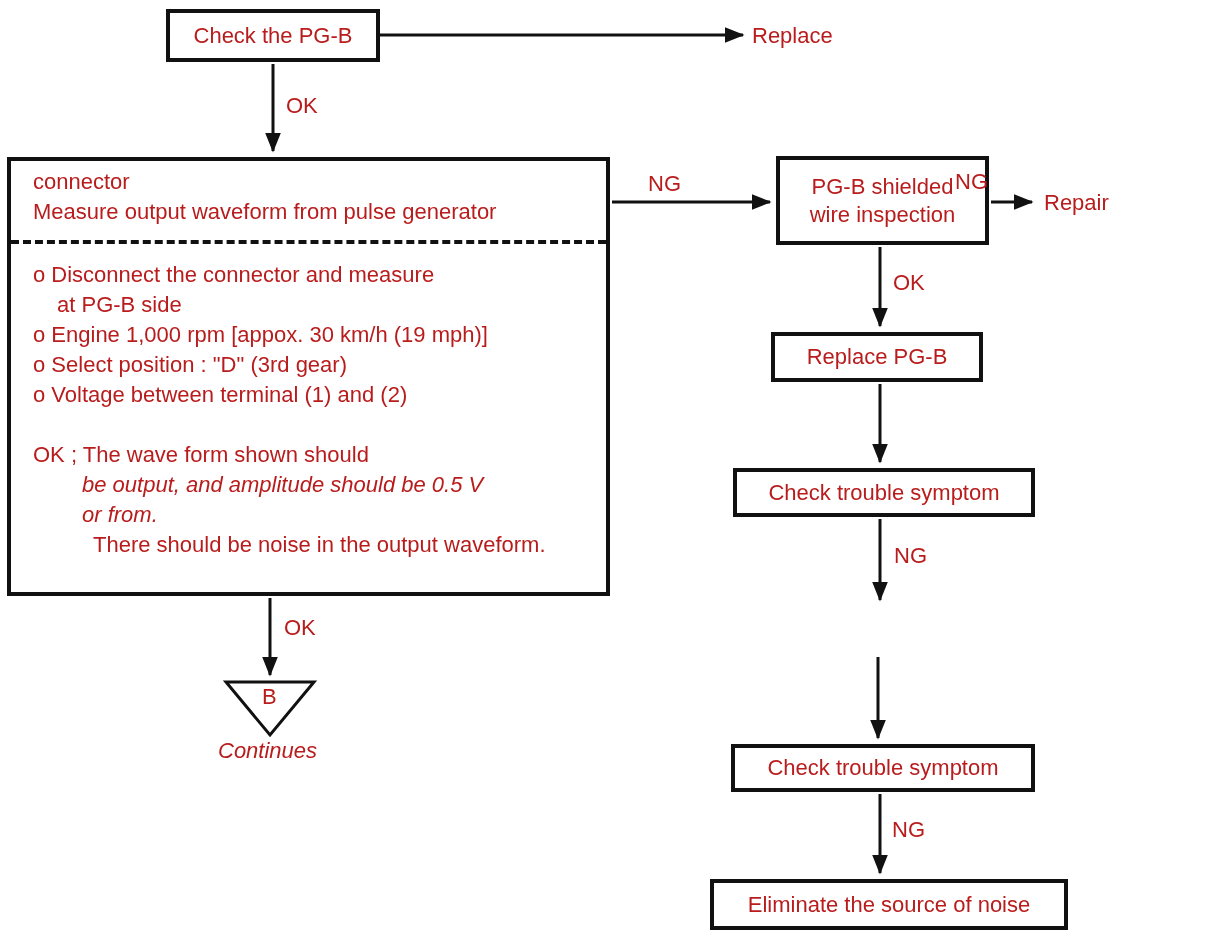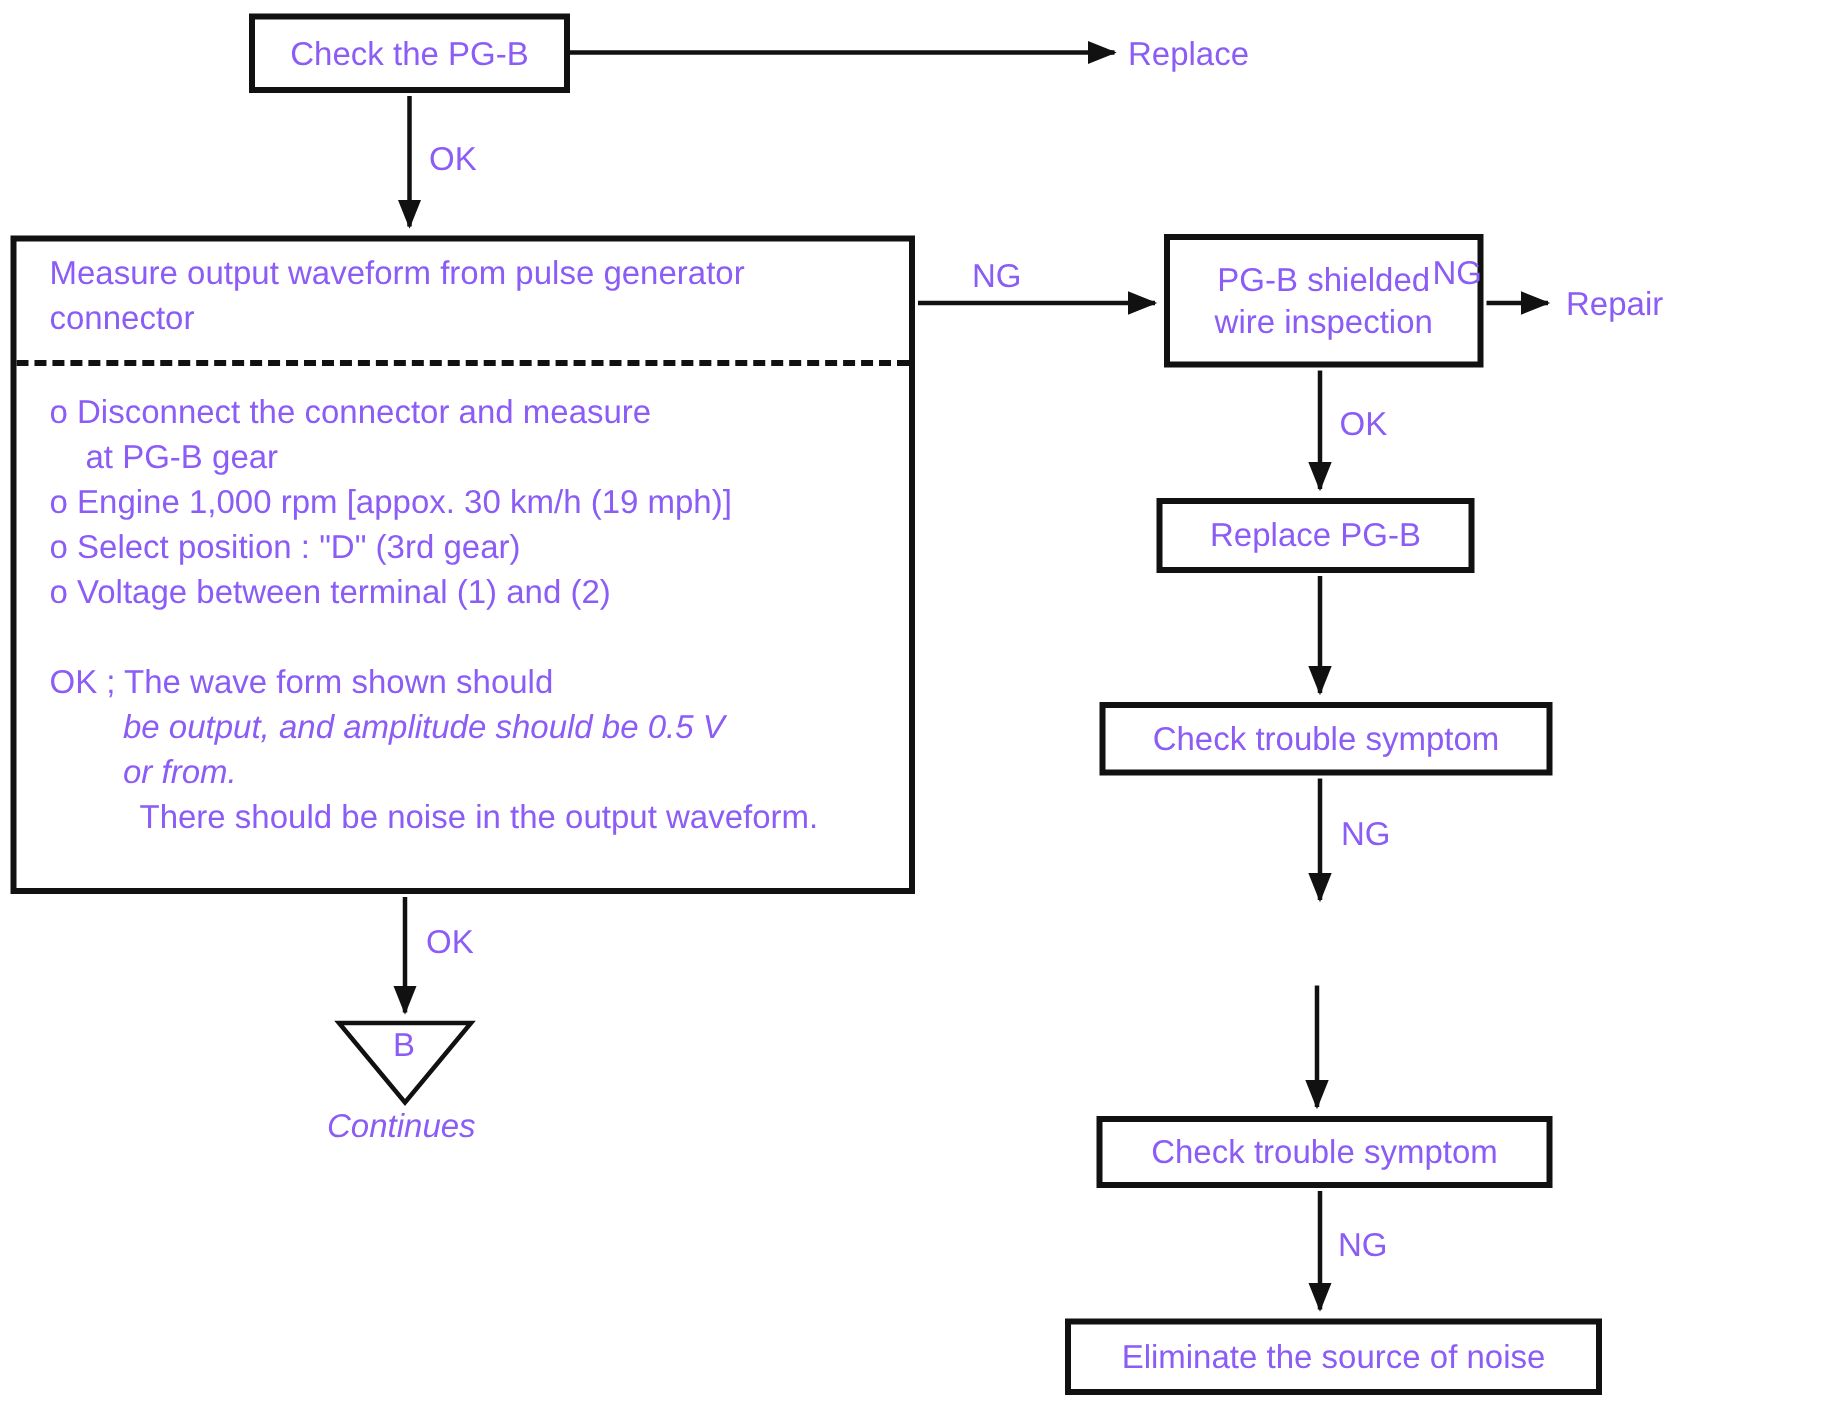--- a/index.html
+++ b/index.html
@@ -1,18 +1,18 @@
 <!DOCTYPE html>
 <html><head>
 <meta charset="utf-8">
 <style>
   html,body { margin:0; padding:0; background:#ffffff; }
   .canvas {
     position:relative; width:1216px; height:938px; background:#ffffff;
-    font-family:"Liberation Sans", sans-serif; color:#8b5cf6; overflow:hidden;
+    font-family:"Liberation Sans", sans-serif; color:#b91c1c; overflow:hidden;
   }
   .edges { position:absolute; left:0; top:0; width:1216px; height:938px; }
   .node {
     position:absolute; box-sizing:border-box; background:#ffffff;
     border:4px solid #111111; display:flex; align-items:center; justify-content:center;
     text-align:center; font-size:22px; line-height:28px; white-space:nowrap;
   }
   .node.multiline { flex-direction:column; }
   .measure {
     position:absolute; box-sizing:border-box; background:#ffffff;
@@ -57,25 +57,25 @@
 
   <div class="node" style="left:166px; top:9px; width:214px; height:53px;">
     <span>Check the PG-B</span>
   </div>
 
   <div class="terminal" style="left:752px; top:24px;">Replace</div>
 
   <div class="elabel" style="left:286px; top:94px;">OK</div>
 
   <div class="measure" style="left:7px; top:157px; width:603px; height:439px;">
+    <div class="line">connector</div>
     <div class="line">Measure output waveform from pulse generator</div>
-    <div class="line">connector</div>
     <div class="divider"></div>
     <div class="line">o Disconnect the connector and measure</div>
-    <div class="line ind-a">at PG-B gear</div>
+    <div class="line ind-a">at PG-B side</div>
     <div class="line">o Engine 1,000 rpm [appox. 30 km/h (19 mph)]</div>
     <div class="line">o Select position : "D" (3rd gear)</div>
     <div class="line">o Voltage between terminal (1) and (2)</div>
     <div class="gap"></div>
     <div class="line">OK ; The wave form shown should</div>
     <div class="line ind-b">be output, and amplitude should be 0.5 V</div>
     <div class="line ind-b">or from.</div>
     <div class="line ind-c">There should be noise in the output waveform.</div>
   </div>
 

